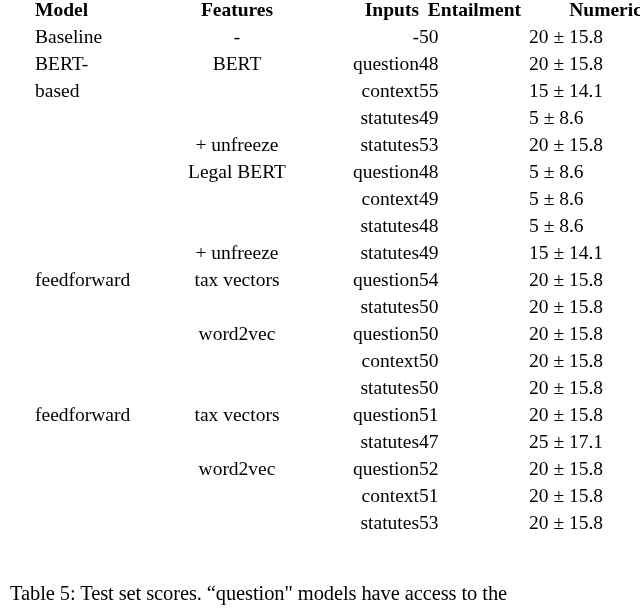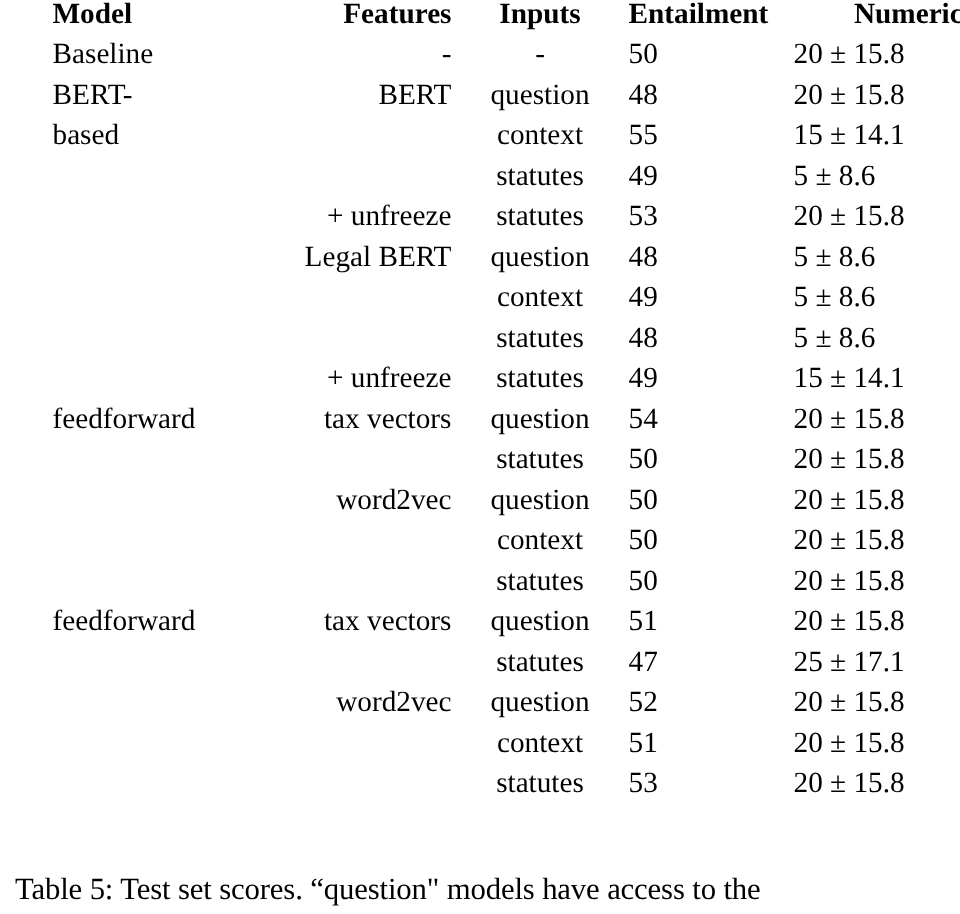--- a/index.html
+++ b/index.html
@@ -35,32 +35,32 @@
     padding: 0;
     margin: 0;
     border: 0;
     vertical-align: baseline;
     height: 27px;
     box-sizing: border-box;
     white-space: nowrap;
   }
   
   .c-model    { width: 142px; text-align: left;  padding-left: 4px !important; }
-  .c-features { width: 128px; text-align: right; }
-  .c-inputs   { width: 118px; text-align: center; }
+  .c-features { width: 128px; text-align: center; }
+  .c-inputs   { width: 118px; text-align: right; }
   .c-entail   { width: 110px; text-align: left; padding-right: 8px !important; }
   .c-numeric  { width: 128px; text-align: left; }
 
   thead th {
     font-weight: bold;
     font-size: 19.5px;
     height: 24px;
     padding-bottom: 2px !important;
   }
-  thead th.c-entail { text-align: left; padding-right: 8px !important; }
+  thead th.c-entail { text-align: right; padding-right: 8px !important; }
   thead th.c-numeric { text-align: right; }
 
   tr.rule-top > * { border-bottom: 1.6px solid #000; }
   tr.sec-rule > * { border-top: 1.6px solid #000; }
 
   td.num, th.num { font-variant-numeric: lining-nums; }
 
   .caption {
     position: absolute;
     left: 10px;

